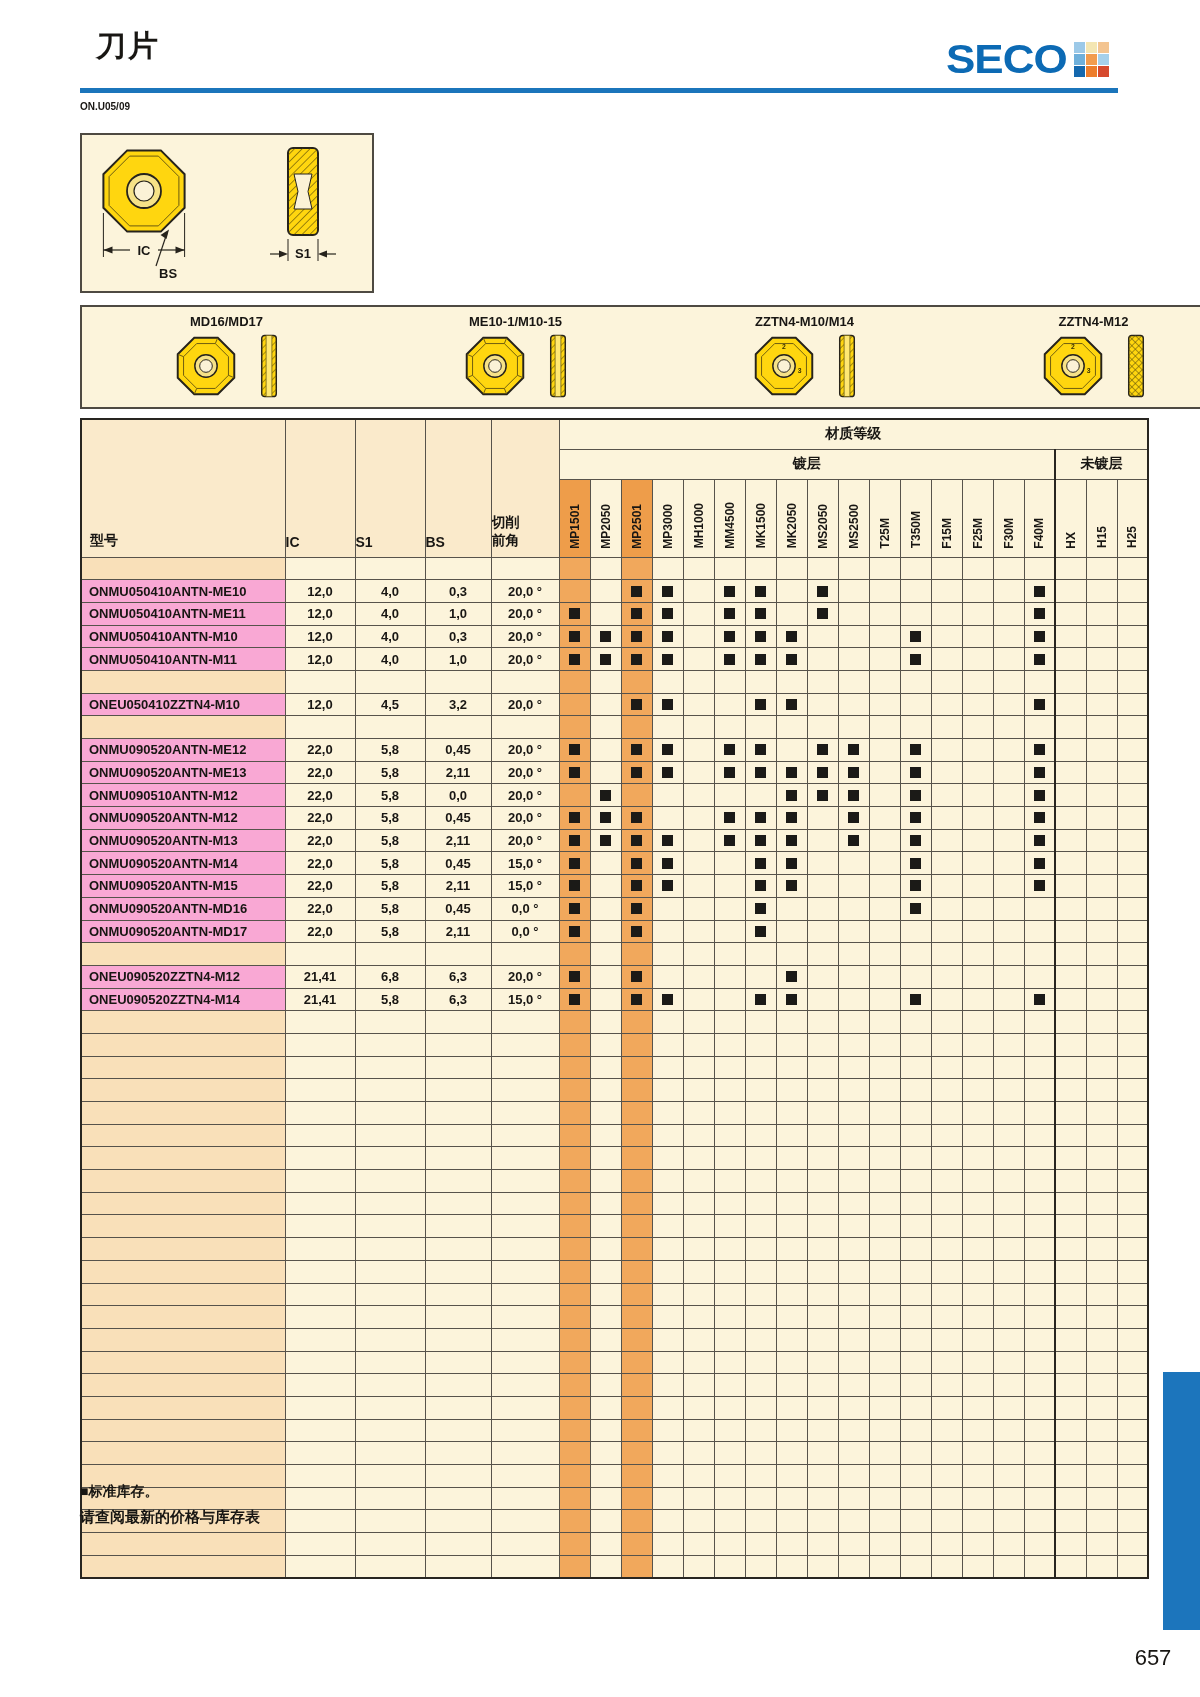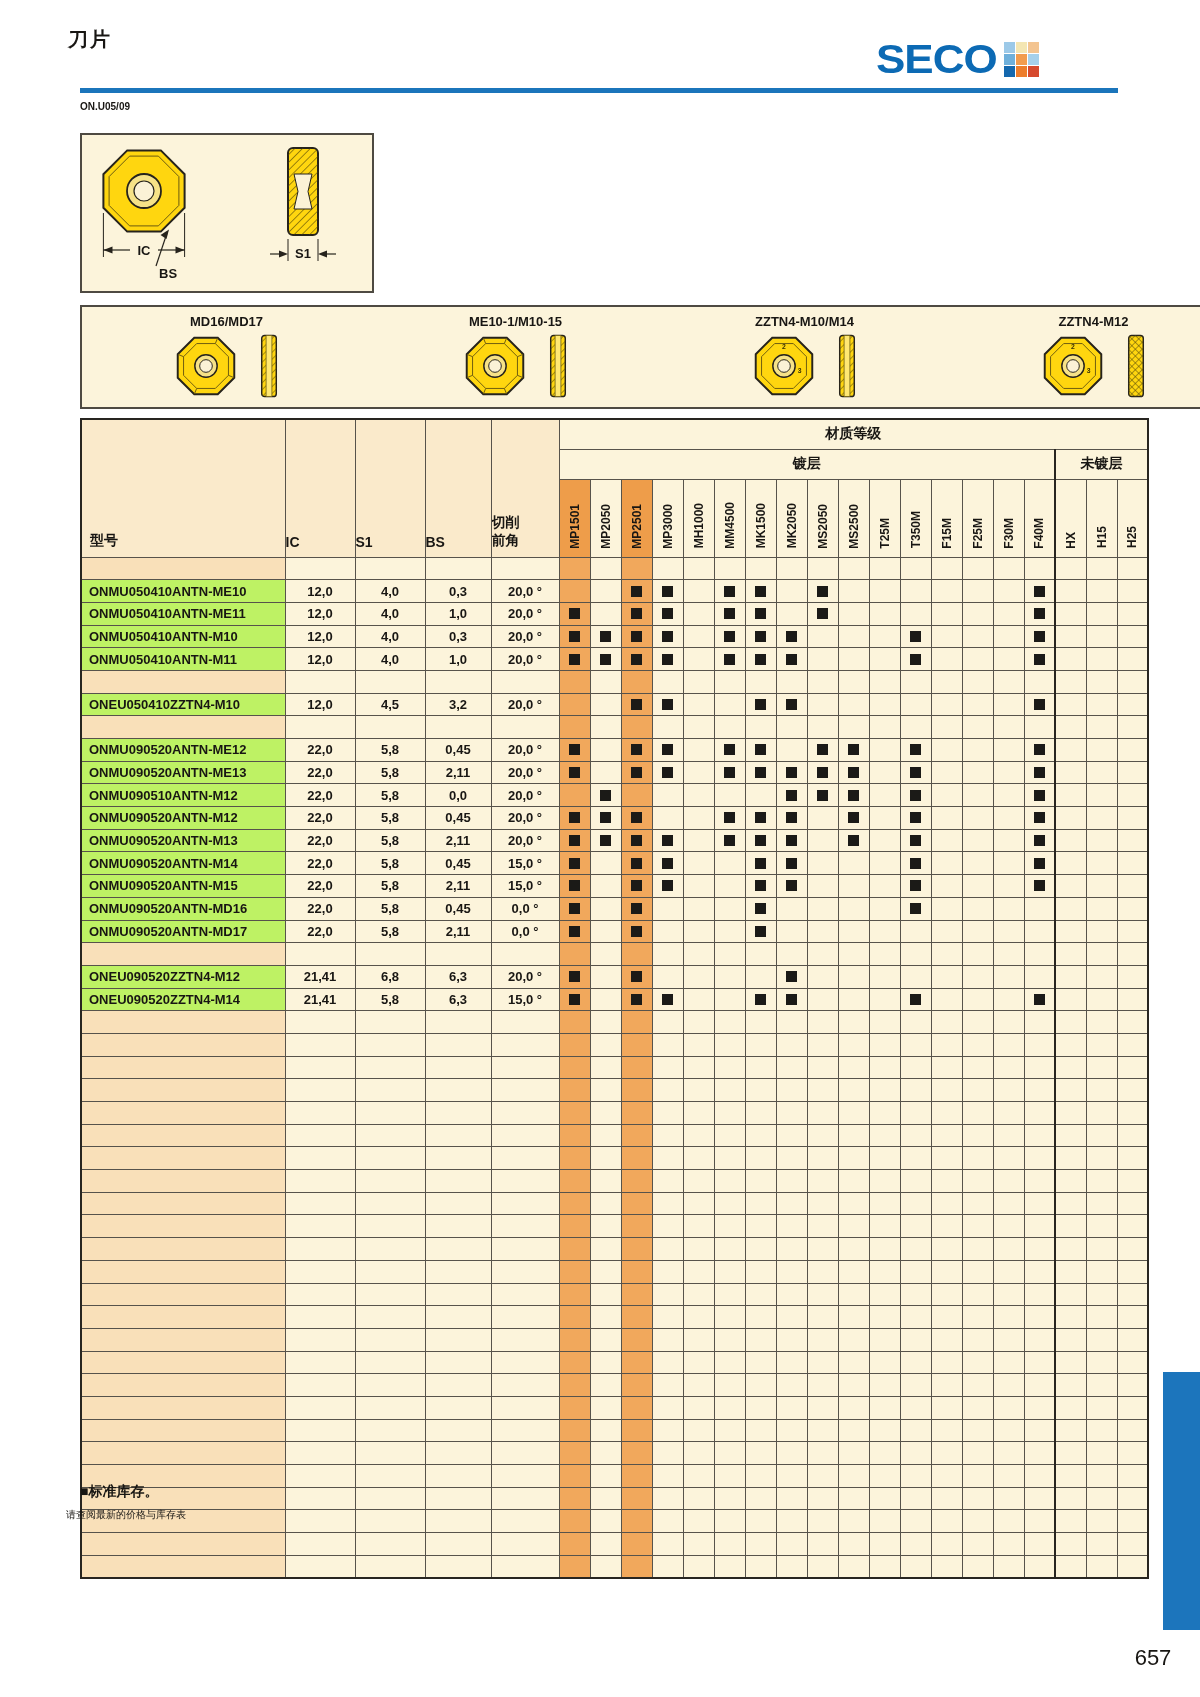--- a/index.html
+++ b/index.html
@@ -1,22 +1,22 @@
 <!DOCTYPE html>
 <html><head>
 <meta charset="utf-8">
 <style>
   * { margin:0; padding:0; box-sizing:border-box; }
   html,body { background:#ffffff; }
   body {
     width:1200px; height:1697px; position:relative;
     font-family:"Liberation Sans", sans-serif; color:#181613;
   }
-  .page-title { position:absolute; left:68px; top:26px; font-size:20px; font-weight:700; letter-spacing:2px; }
-  .logo { position:absolute; left:876px; top:34px; display:flex; align-items:center; gap:7px;text-align:right; }
+  .page-title { position:absolute; left:96px; top:26px; font-size:30px; font-weight:700; letter-spacing:2px; }
+  .logo { position:absolute; left:946px; top:34px; display:flex; align-items:center; gap:7px;text-align:right; }
   .logo-text { color:#0C6AB4; font-size:44px; font-weight:700; letter-spacing:-1px; transform:scaleY(0.92); }
   .logo-mark { display:grid; grid-template-columns:repeat(3,11px); grid-auto-rows:11px; gap:1px; }
   .logo-tile { width:11px; height:11px; }
   .header-rule { position:absolute; left:80px; top:88px; width:1038px; height:5px; background:#1B75BB; }
   .subtitle { position:absolute; left:80px; top:101px; font-size:10px; font-weight:700; }
 
   .panel { background:#FCF4DB; border:2px solid #4E4A42; position:absolute; }
   .diagram-box { left:80px; top:133px; width:294px; height:160px; }
   .types-box { left:80px; top:305px; width:1160px; height:104px; display:flex; }
   .type-group { flex:1; display:flex; flex-direction:column; align-items:center; padding-top:7px; }
@@ -28,28 +28,28 @@
   .data-table th { background:#FCF4DB; font-size:14px; font-weight:700; }
   .left-h { vertical-align:bottom; text-align:left; padding-bottom:7px; background:#FAEACB !important; }
   .model-h { text-align:left !important; padding-left:8px; }
   .group-h { height:30px; text-align:center; }
   .uncoat-start { border-left:2px solid #282520 !important; }
   .vcell { height:78px; vertical-align:bottom; text-align:center; padding-bottom:5px; }
   .vcell.hl { background:#EE9D4A !important; }
   .vlabel { writing-mode:vertical-rl; transform:rotate(180deg); font-size:12px; font-weight:700; display:inline-block; }
   tr.body-row { height:22.7px; }
   td.model { background:#F9E0B9; font-weight:700; font-size:13px; text-align:left; padding-left:7px; }
-  td.model.named { background:#bef264; }
+  td.model.named { background:#f9a8d4; }
   td.num { background:#FCF4DB; text-align:center; font-size:13px; font-weight:700; }
   td.g { background:#FCF4DB; }
   td.g.hl { background:#F1A85C; }
   .sq { width:11px; height:11px; background:#1B1A17; margin:0 auto; }
 
   .footnote-1 { position:absolute; left:80px; top:1483px; font-size:14px; font-weight:700; }
-  .footnote-2 { position:absolute; left:66px; top:1508px; font-size:10px; font-weight:400; }
+  .footnote-2 { position:absolute; left:80px; top:1508px; font-size:15px; font-weight:700; }
   .blue-tab { position:absolute; left:1163px; top:1372px; width:37px; height:258px; background:#1C75BC; }
   .page-number { position:absolute; left:1118px; top:1645px; width:70px; text-align:center; font-size:22px; }
 </style>
 </head>
 <body>
 
 <div class="page-title">刀片</div>
 
 <div class="logo">
   <span class="logo-text">SECO</span>

